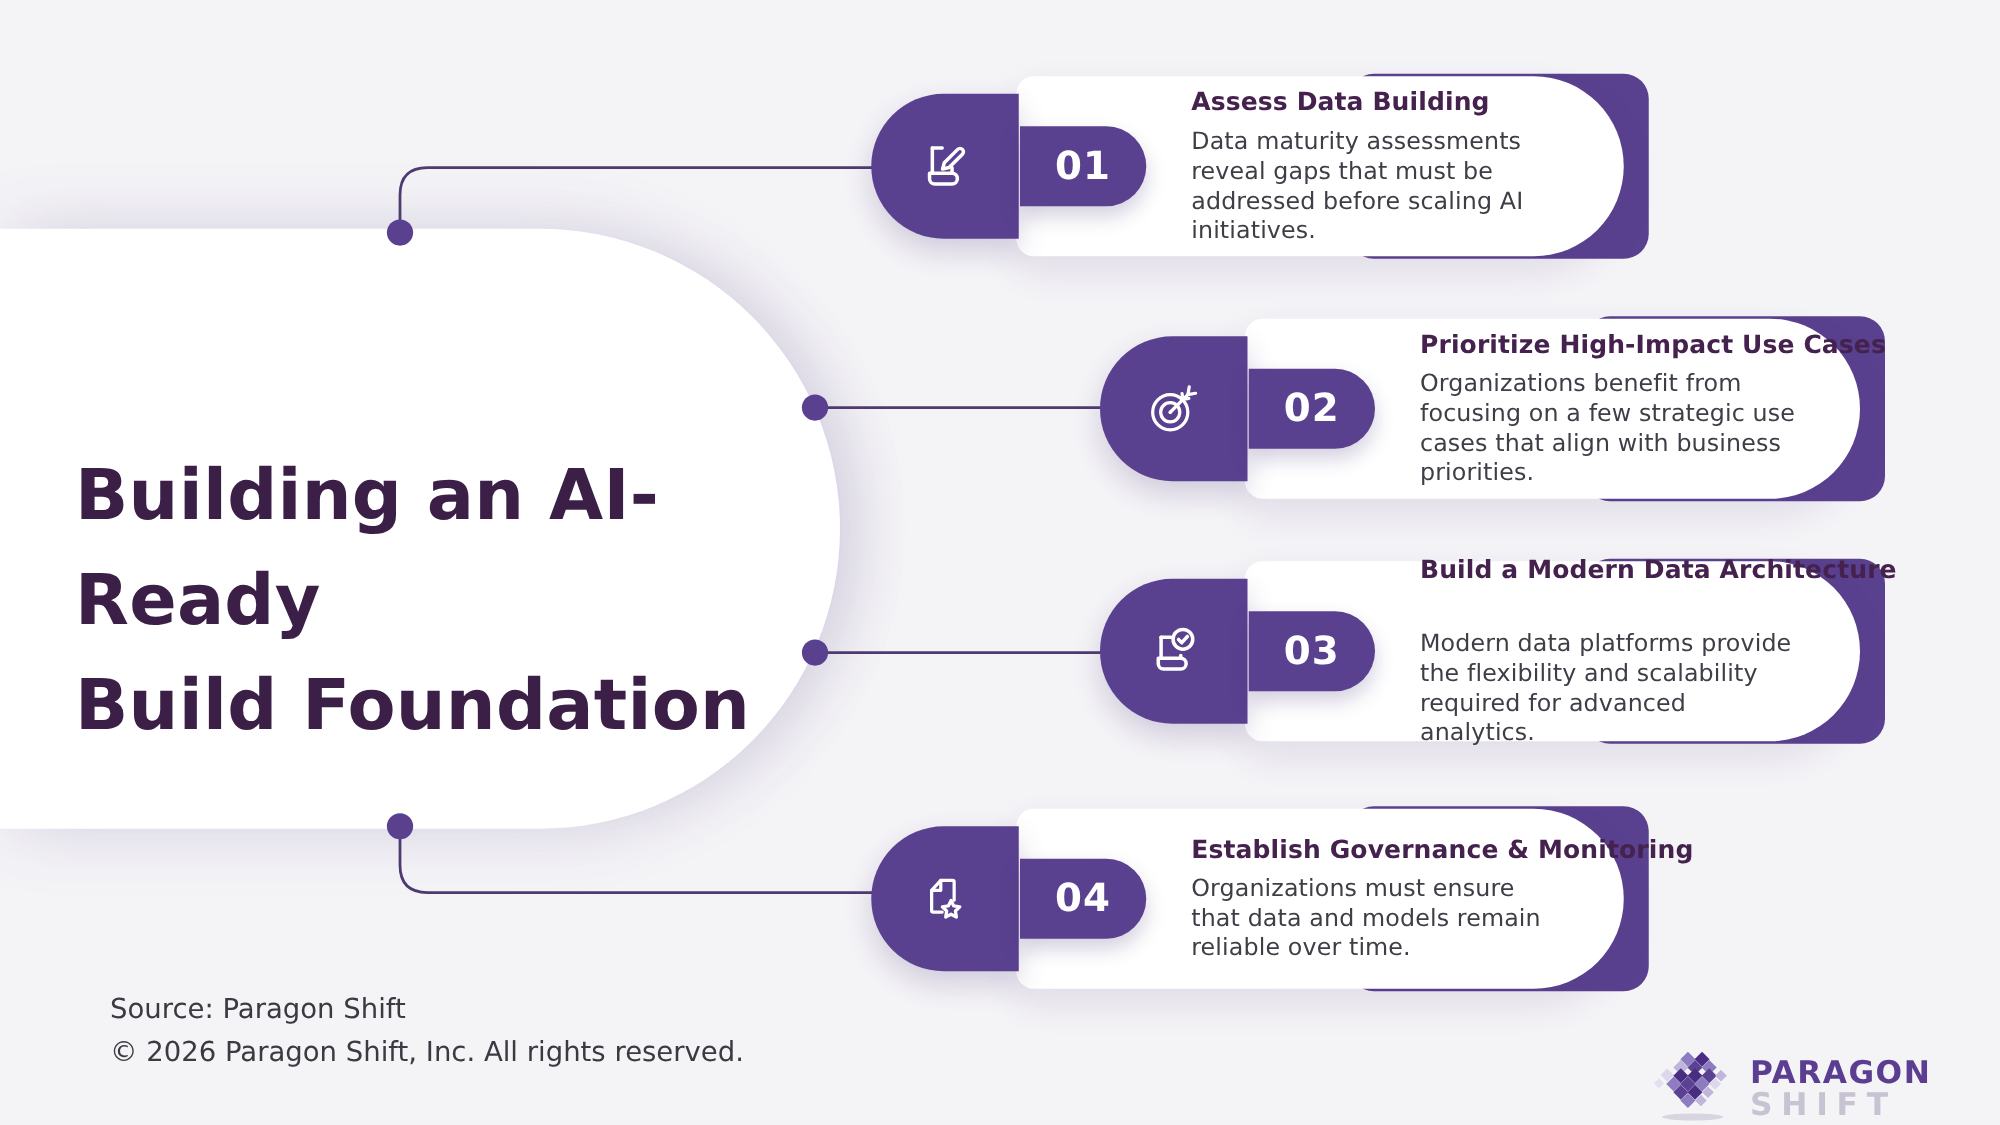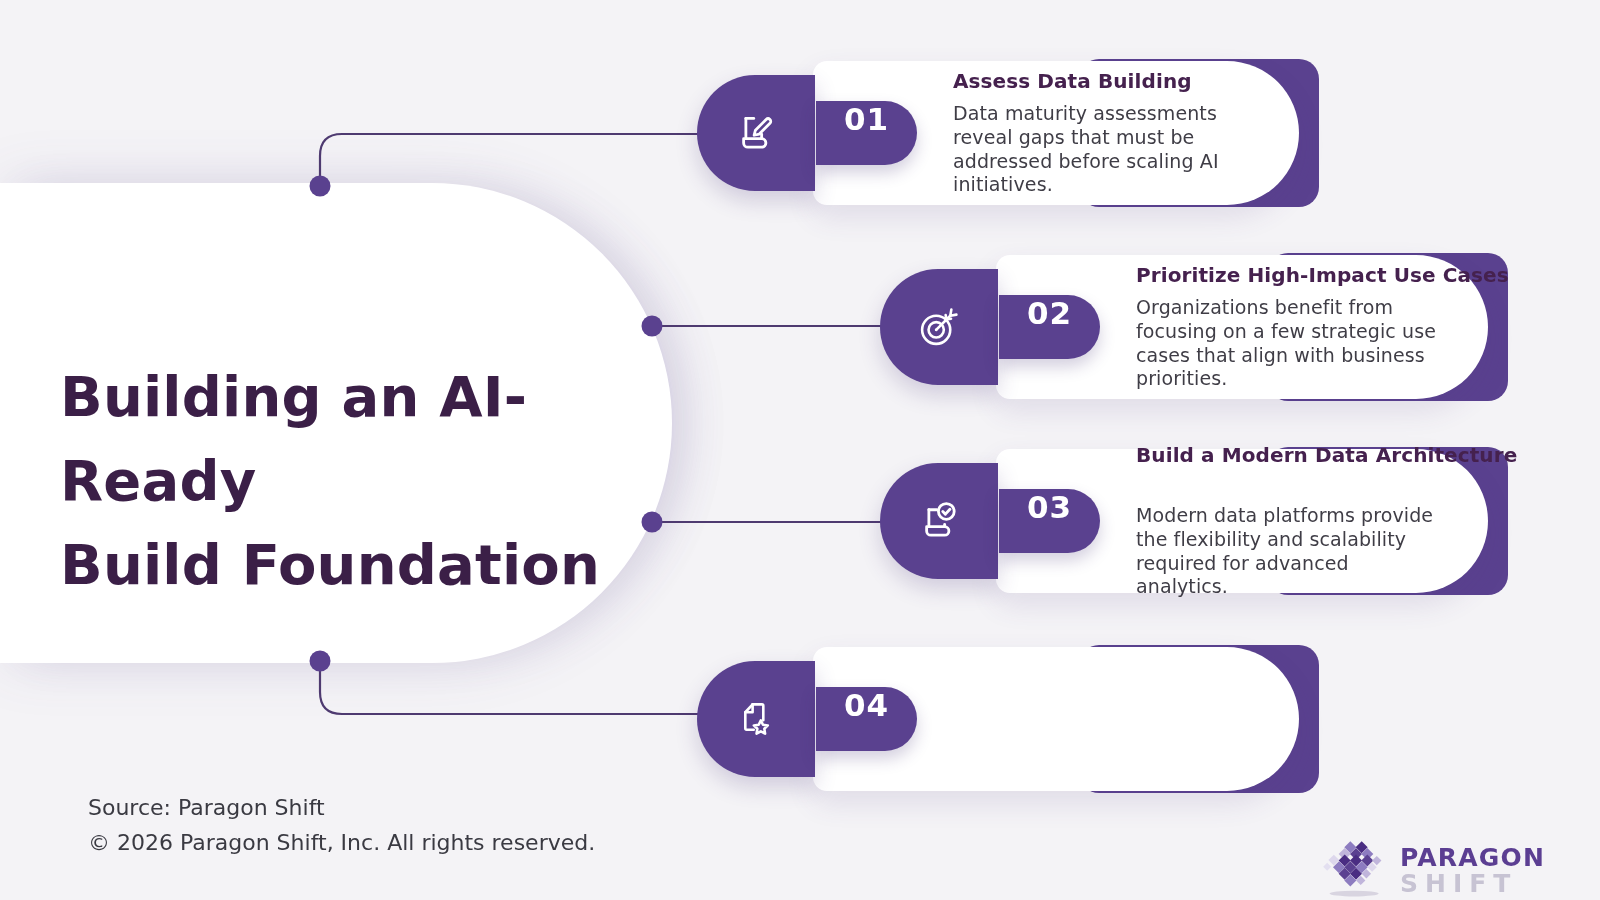--- a/index.html
+++ b/index.html
@@ -45,21 +45,21 @@
   }
   .icon-block {
     position:absolute; left:0; top:16px; width:118px; height:116px;
     background:#5a418f; border-radius:58px 0 0 58px;
     display:flex; align-items:center; justify-content:center;
     box-shadow:0 10px 22px rgba(70,50,120,.20);
   }
   .num-pill {
     position:absolute; left:119px; top:42px; width:101px; height:64px;
     background:#5a418f; border-radius:0 32px 32px 0;
-    display:flex; justify-content:center;
+    display:flex; align-items:center; justify-content:center;
     color:#ffffff; font-size:31px; font-weight:800; letter-spacing:1px;
     box-shadow:0 8px 16px rgba(60,40,110,.22);
   }
   .content {
     position:absolute; left:256px; right:30px; top:0; bottom:0;
     display:flex; flex-direction:column; justify-content:center;
   }
   .content h3 {
     font-size:20px; font-weight:800; color:#45214e;
     letter-spacing:.1px; margin-bottom:9px; white-space:nowrap;
@@ -184,20 +184,24 @@
     <div class="icon-block">
       <svg class="icon" width="54" height="54" viewBox="0 0 48 48" fill="none" stroke="#ffffff" stroke-width="2.3" stroke-linecap="round" stroke-linejoin="round">
         <path d="M21 11 h8.3 a1.2 1.2 0 0 1 1.2 1.2 V25"></path>
         <path d="M21 11 l-6.5 7 v14.3 a1.2 1.2 0 0 0 1.2 1.2 H22"></path>
         <path d="M21 11 v7 h-6.5"></path>
         <path d="M28.3 25.2 l1.9 3.9 4.3 .6 -3.1 3 .7 4.3 -3.8 -2 -3.8 2 .7 -4.3 -3.1 -3 4.3 -.6 z"></path>
       </svg>
     </div>
     <div class="num-pill">
       <span>04</span>
+    </div>
+    <div class="content">
+      <h3>Establish Governance &amp; Monitoring</h3>
+      <p>Organizations must ensure that data and models remain reliable over time.</p>
     </div>
   </section>
 
   <div class="footer">
     <div>Source: Paragon Shift</div>
     <div>© 2026 Paragon Shift, Inc. All rights reserved.</div>
   </div>
 
   <div class="logo">
     <svg class="icon" width="68" height="64" viewBox="0 0 72 64">

